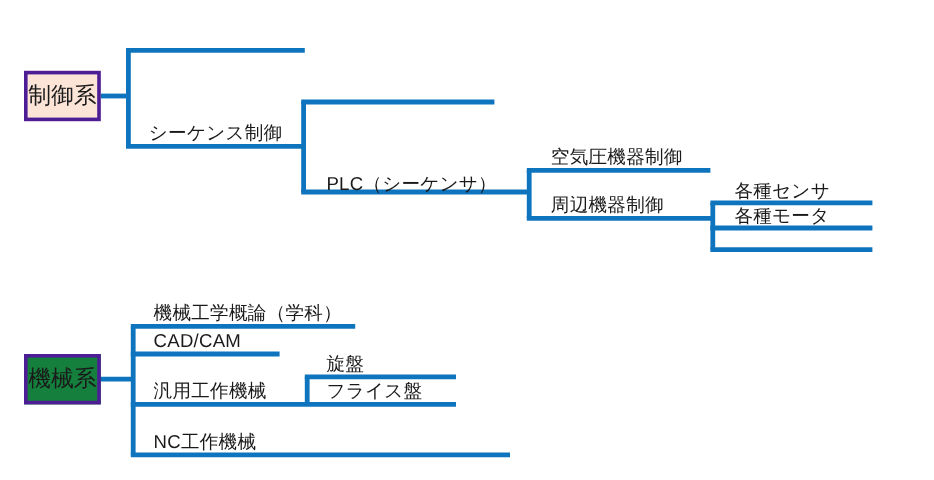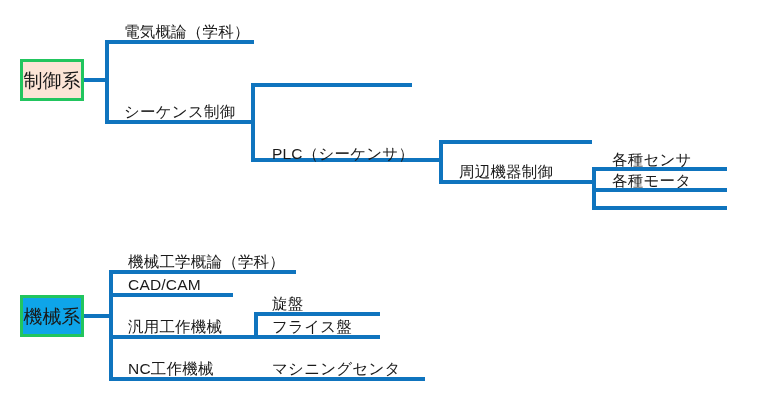--- a/index.html
+++ b/index.html
@@ -22,21 +22,21 @@
   svg#tree-lines {
     position: absolute;
     left: 0;
     top: 0;
     width: 778px;
     height: 400px;
   }
   .root-box {
     position: absolute;
     box-sizing: border-box;
-    border: 3px solid #22c55e;
+    border: 3px solid #4c1d95;
     display: flex;
     align-items: center;
     justify-content: center;
     font-size: 19px;
     color: #1a1a1a;
     letter-spacing: 0px;
     line-height: 1;
   }
   .node-label {
     position: absolute;
@@ -98,46 +98,45 @@
       <line x1="256" y1="314" x2="256" y2="337"></line>
 
       <line x1="254" y1="314" x2="380" y2="314"></line>
     </g>
   </svg>
 
   <div class="root-box" style="left:20px; top:59px; width:64px; height:42px; background:#FCE4D6;">
     <span>制御系</span>
   </div>
 
-  <div class="root-box" style="left:20px; top:295px; width:64px; height:42px; background:#0ea5e9;">
+  <div class="root-box" style="left:20px; top:295px; width:64px; height:42px; background:#15803d;">
     <span>機械系</span>
   </div>
 
-  <div class="node-label" style="left:124px; top:24px;">電気概論（学科）</div>
 
   <div class="node-label" style="left:124px; top:104px;">シーケンス制御</div>
 
 
   <div class="node-label" style="left:272px; top:126px;margin-top:20px;">PLC（シーケンサ）</div>
 
+  <div class="node-label" style="left:459px; top:124px;">空気圧機器制御</div>
 
   <div class="node-label" style="left:459px; top:164px;">周辺機器制御</div>
 
   <div class="node-label" style="left:612px; top:152px;">各種センサ</div>
 
   <div class="node-label" style="left:612px; top:173px;text-align:right;">各種モータ</div>
 
 
   <div class="node-label" style="left:128px; top:254px;">機械工学概論（学科）</div>
 
   <div class="node-label" style="left:128px; top:277px;">CAD/CAM</div>
 
   <div class="node-label" style="left:128px; top:361px;">NC工作機械</div>
 
   <div class="node-label" style="left:128px; top:319px;">汎用工作機械</div>
 
   <div class="node-label" style="left:272px; top:296px;">旋盤</div>
 
   <div class="node-label" style="left:272px; top:319px;">フライス盤</div>
 
-  <div class="node-label" style="left:272px; top:361px;">マシニングセンタ</div>
 
 </div>
 
 </body></html>

